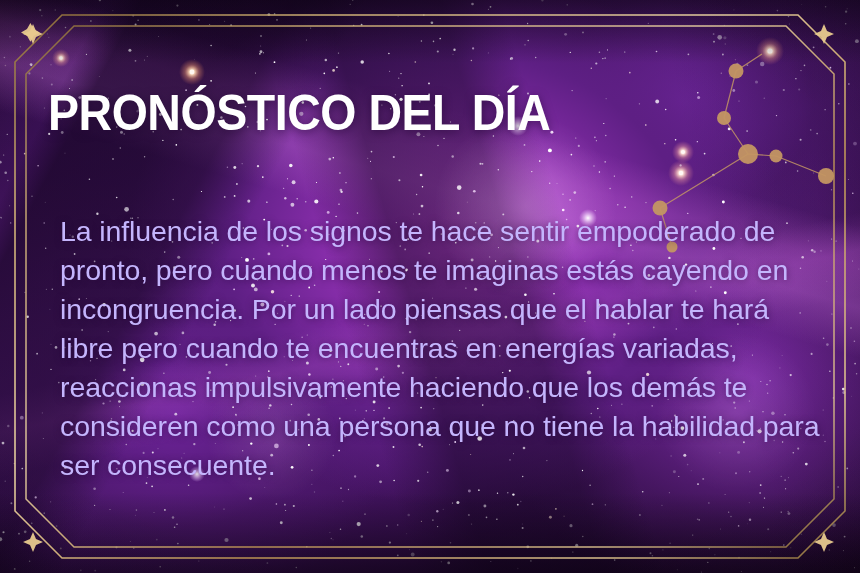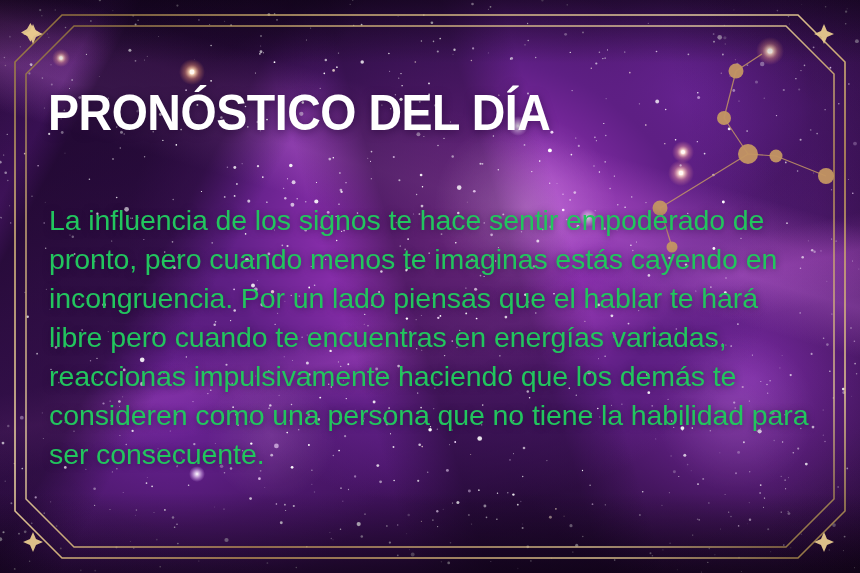--- a/index.html
+++ b/index.html
@@ -92,22 +92,22 @@
     transform: scaleX(0.93);
     transform-origin: left center;
     text-shadow: 0 2px 10px rgba(30,5,45,0.55);
     white-space: nowrap;
   }
   #body-copy {
     position: absolute;
     top: 200px;
     left: 0;
     width: 762px;
-    margin: 1px;
-    color: #22c55e;
+    margin: 12px;
+    color: #c4b5fd;
     font-family: "Liberation Sans", sans-serif;
     font-size: 28.5px;
     line-height: 39px;
     letter-spacing: -0.1px;
     text-shadow: 0 1px 7px rgba(35,8,52,0.60);
   }
 </style>
 </head>
 <body>
 

